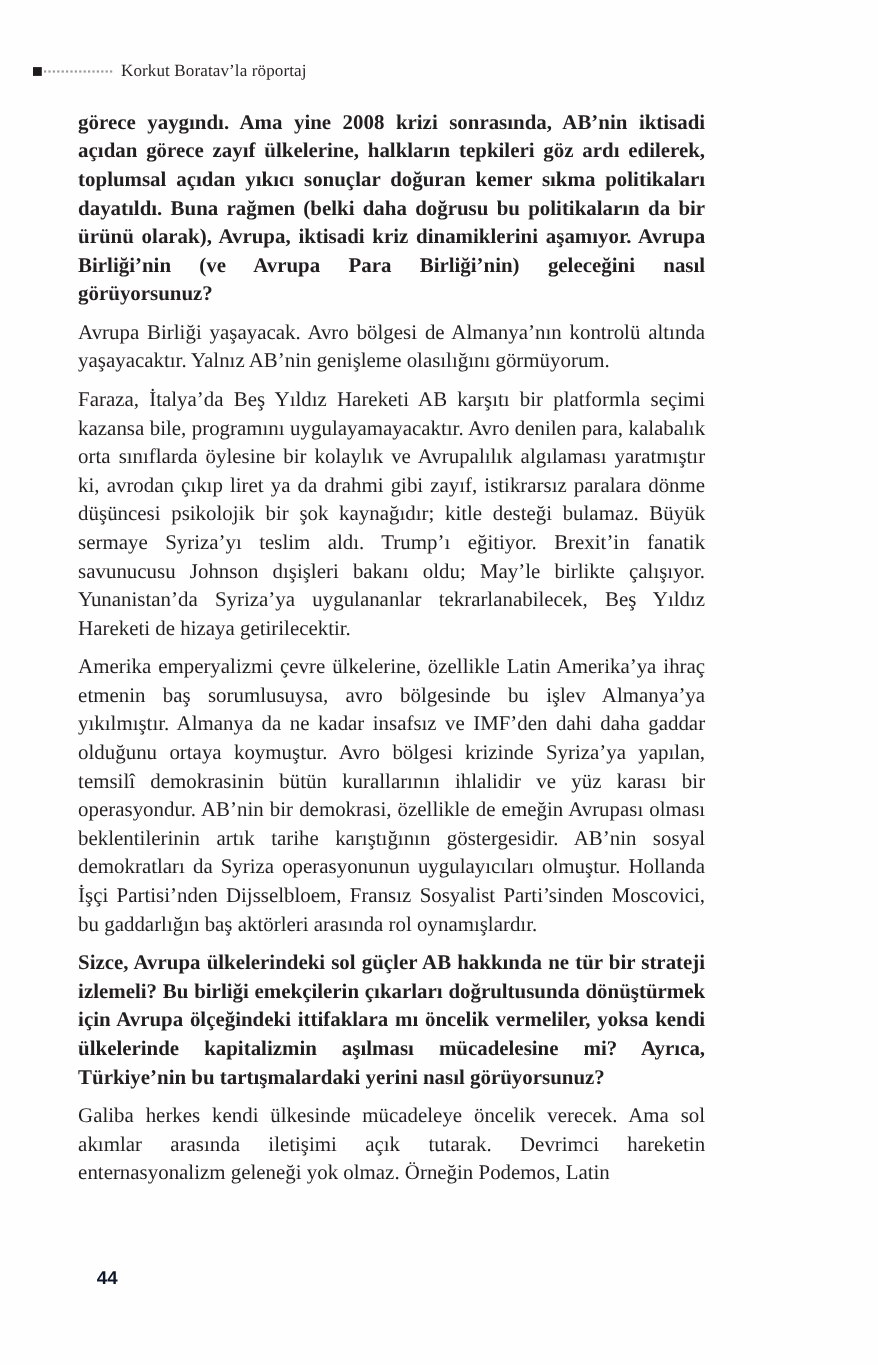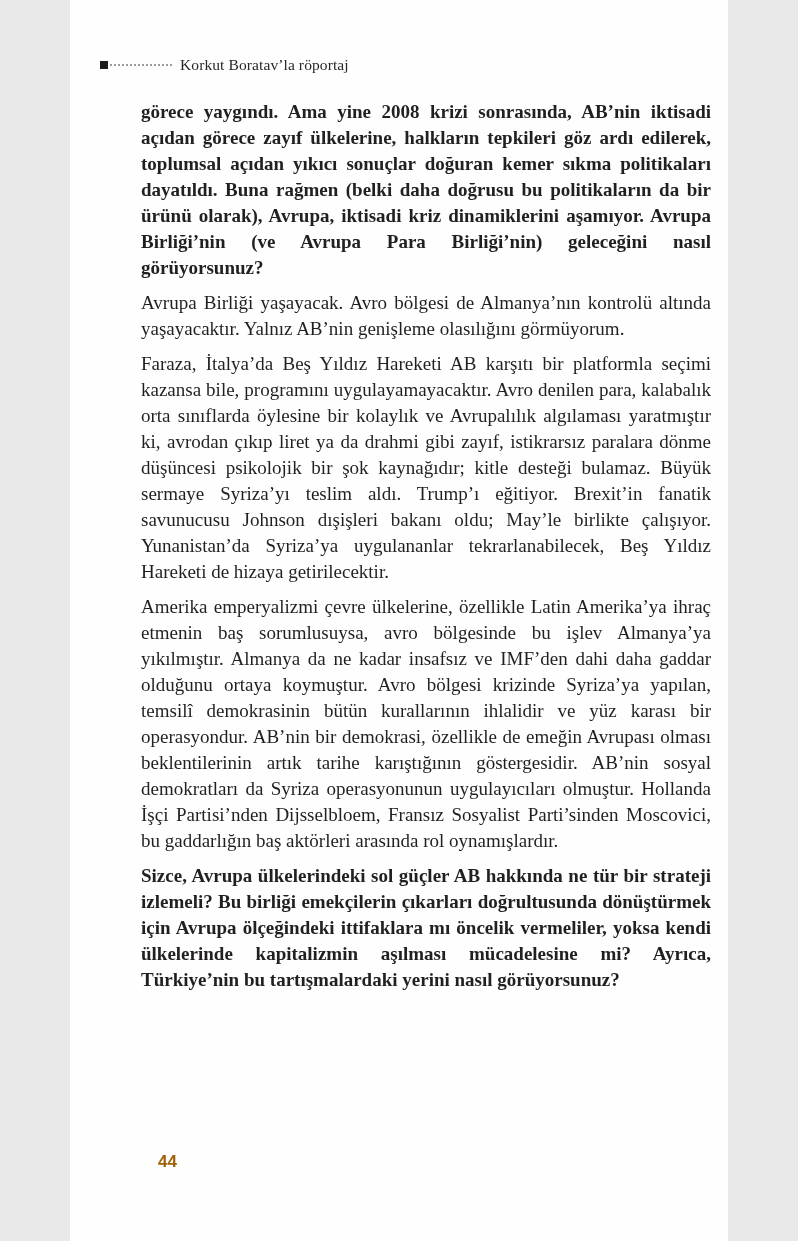--- a/index.html
+++ b/index.html
@@ -2,21 +2,21 @@
 <html lang="tr"><head>
 <meta charset="utf-8">
 <style>
   html, body {
     margin: 0;
     padding: 0;
     background: #e9e9e9;
   }
   .page {
     position: relative;
-    width: 658px;
+    width: 798px;
     height: 1241px;
     margin: 0 auto;
     background: #fefefe;
     color: #221f20;
     font-family: "Liberation Serif", serif;
     overflow: hidden;
     text-decoration: underline;
   }
   
   .running-header {
@@ -66,37 +66,38 @@
     font-weight: 700;
   }
   
   .page-number {
     position: absolute;
     left: 88px;
     top: 1152px;
     font-family: "Liberation Sans", sans-serif;
     font-weight: 700;
     font-size: 17px;
-    color: #a16207;
+    color: #0f172a;
   }
 </style>
 </head>
 <body>
 
 <div class="page">
 
   <header class="running-header">
     <span class="square-bullet"></span>
     <span class="dotted-leader"></span>
     <span class="header-title">Korkut Boratav’la röportaj</span>
   </header>
 
   <main class="content">
     <p class="q">görece yaygındı. Ama yine 2008 krizi sonrasında, AB’nin iktisadi açıdan görece zayıf ülkelerine, halkların tepkileri göz ardı edilerek, toplumsal açıdan yıkıcı sonuçlar doğuran kemer sıkma politikaları dayatıldı. Buna rağmen (belki daha doğrusu bu politikaların da bir ürünü olarak), Avrupa, iktisadi kriz dinamiklerini aşamıyor. Avrupa Birliği’nin (ve Avrupa Para Birliği’nin) geleceğini nasıl görüyorsunuz?</p>
     <p>Avrupa Birliği yaşayacak. Avro bölgesi de Almanya’nın kontrolü altında yaşayacaktır. Yalnız AB’nin genişleme olasılığını görmüyorum.</p>
     <p>Faraza, İtalya’da Beş Yıldız Hareketi AB karşıtı bir platformla seçimi kazansa bile, programını uygulayamayacaktır. Avro denilen para, kalabalık orta sınıflarda öylesine bir kolaylık ve Avrupalılık algılaması yaratmıştır ki, avrodan çıkıp liret ya da drahmi gibi zayıf, istikrarsız paralara dönme düşüncesi psikolojik bir şok kaynağıdır; kitle desteği bulamaz. Büyük sermaye Syriza’yı teslim aldı. Trump’ı eğitiyor. Brexit’in fanatik savunucusu Johnson dışişleri bakanı oldu; May’le birlikte çalışıyor. Yunanistan’da Syriza’ya uygulananlar tekrarlanabilecek, Beş Yıldız Hareketi de hizaya getirilecektir.</p>
     <p>Amerika emperyalizmi çevre ülkelerine, özellikle Latin Amerika’ya ihraç etmenin baş sorumlusuysa, avro bölgesinde bu işlev Almanya’ya yıkılmıştır. Almanya da ne kadar insafsız ve IMF’den dahi daha gaddar olduğunu ortaya koymuştur. Avro bölgesi krizinde Syriza’ya yapılan, temsilî demokrasinin bütün kurallarının ihlalidir ve yüz karası bir operasyondur. AB’nin bir demokrasi, özellikle de emeğin Avrupası olması beklentilerinin artık tarihe karıştığının göstergesidir. AB’nin sosyal demokratları da Syriza operasyonunun uygulayıcıları olmuştur. Hollanda İşçi Partisi’nden Dijsselbloem, Fransız Sosyalist Parti’sinden Moscovici, bu gaddarlığın baş aktörleri arasında rol oynamışlardır.</p>
     <p class="q">Sizce, Avrupa ülkelerindeki sol güçler AB hakkında ne tür bir strateji izlemeli? Bu birliği emekçilerin çıkarları doğrultusunda dönüştürmek için Avrupa ölçeğindeki ittifaklara mı öncelik vermeliler, yoksa kendi ülkelerinde kapitalizmin aşılması mücadelesine mi? Ayrıca, Türkiye’nin bu tartışmalardaki yerini nasıl görüyorsunuz?</p>
+    <p>Galiba herkes kendi ülkesinde mücadeleye öncelik verecek. Ama sol akımlar arasında iletişimi açık tutarak. Devrimci hareketin enternasyonalizm geleneği yok olmaz. Örneğin Podemos, Latin</p>
   </main>
 
   <span class="page-number">44</span>
 
 </div>
 
 </body></html>

